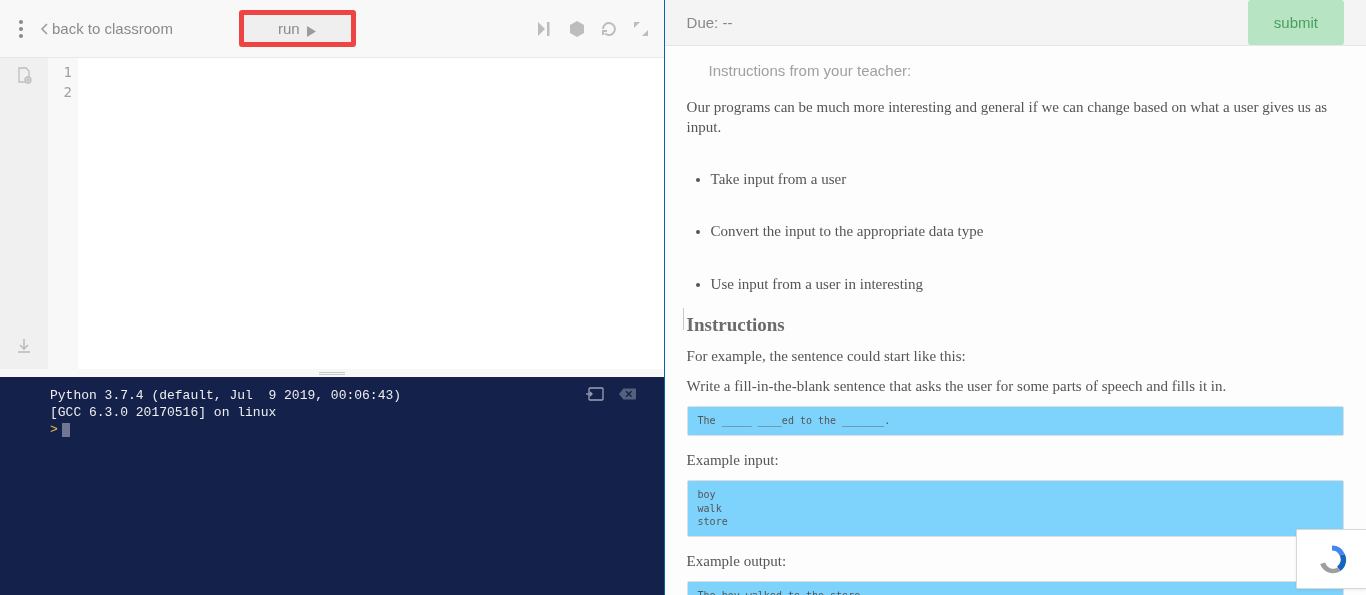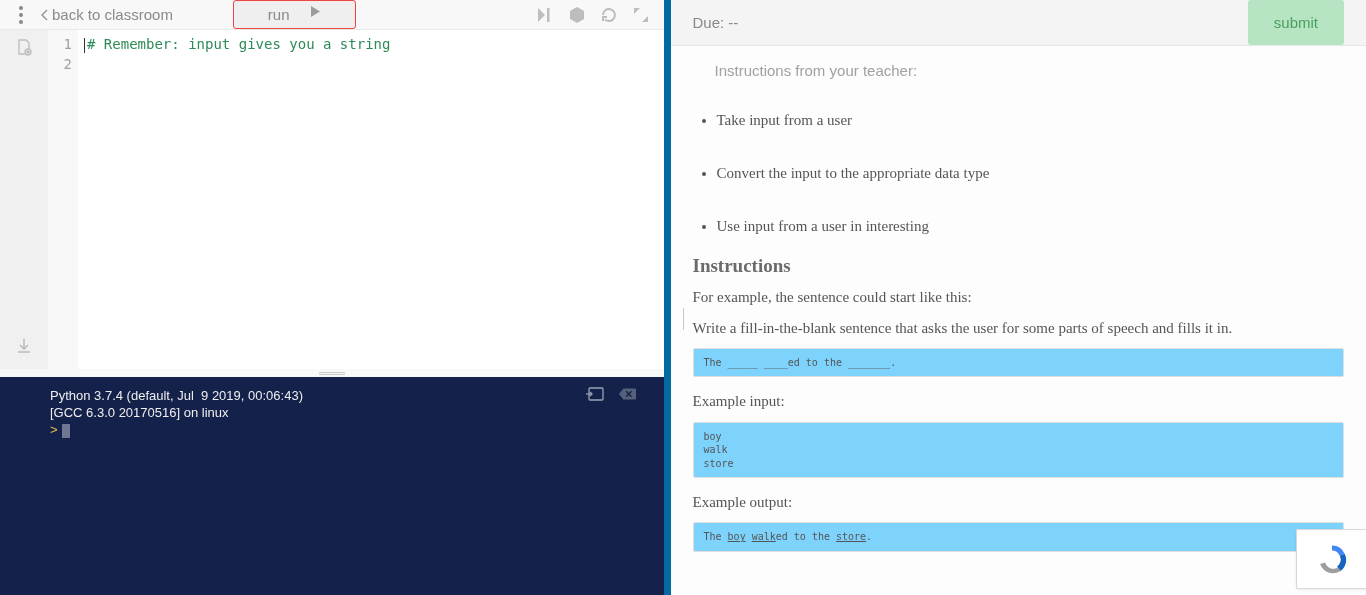--- a/index.html
+++ b/index.html
@@ -2,27 +2,27 @@
 <html><head>
 <meta charset="utf-8">
 <style>
 * { box-sizing: border-box; margin: 0; padding: 0; }
 html, body { width: 1366px; height: 595px; font-family: -apple-system, BlinkMacSystemFont, "Segoe UI", sans-serif; overflow: hidden; }
 body { display: flex; }
 
 
 .left-pane { width: 684px; height: 595px; display: flex; flex-direction: column; position: relative; }
 
-.toolbar { height: 30px; display: flex; align-items: center; padding: 0 10px; background: #f8f8f8; border-bottom: 1px solid #e8e8e8; }
+.toolbar { height: 58px; display: flex; align-items: center; padding: 0 10px; background: #f8f8f8; border-bottom: 1px solid #e8e8e8; }
 .toolbar .menu-dots { width: 22px; height: 22px; display: flex; flex-direction: column; justify-content: center; align-items: center; gap: 3px; cursor: pointer; margin-right: 8px; }
 .toolbar .menu-dots span { width: 4px; height: 4px; border-radius: 50%; background: #8a8a8a; }
 .back-link { color: #8a8a8a; font-size: 15px; cursor: pointer; display: flex; align-items: center; }
 .back-link svg { margin-right: 2px; }
 .spacer { flex: 1; }
-.run-btn { background: #efefef; border: 1px solid #ef4444; border-radius: 3px; color: #8a8a8a; font-size: 15px; padding: 5px 34px; cursor: pointer; display: flex; align-items: flex-start; gap: 20px; margin-right: 180px; }
+.run-btn { background: #efefef; border: 5px solid #ef4444; border-radius: 3px; color: #8a8a8a; font-size: 15px; padding: 5px 34px; cursor: pointer; display: flex; align-items: flex-end; gap: 6px; margin-right: 180px; }
 .toolbar .right-icons { display: flex; gap: 14px; margin-right: 4px; }
 .ticon { width: 18px; height: 18px; color: #bdbdbd; cursor: pointer; }
 
 
 .editor-wrap { flex: 1; display: flex; background: #fff; min-height: 0; }
 .side-gutter { width: 48px; background: #f0f0f0; display: flex; flex-direction: column; align-items: center; padding-top: 8px; gap: 8px; }
 .side-gutter .top-icons { display: flex; flex-direction: column; gap: 10px; }
 .side-gutter .bottom-icons { margin-top: auto; margin-bottom: 10px; }
 .gicon { width: 18px; height: 18px; color: #bdbdbd; cursor: pointer; }
 
@@ -31,29 +31,29 @@
 .linenos div { height: 20px; }
 .code { flex: 1; padding: 4px 0 0 6px; }
 .code .line { height: 20px; white-space: pre; }
 .comment { color: #2e8b57; }
 .cursor-bar { display:inline-block; width:1px; height:15px; background:#333; vertical-align:middle; margin-right:2px; }
 
 .drag-handle { height: 8px; background: #f8f8f8; display: flex; justify-content: center; align-items: center; cursor: row-resize; }
 .drag-handle .grip { width: 26px; height: 3px; border-top: 1px solid #c8c8c8; border-bottom: 1px solid #c8c8c8; }
 
 
-.terminal { height: 218px; background: #14214b; color: #eee; font-family: Liberation Sans, sans-serif; font-size: 13px; line-height: 17px; position: relative; padding: 10px 50px; }
+.terminal { height: 218px; background: #14214b; color: #eee; font-family: Liberation Mono, monospace; font-size: 13px; line-height: 17px; position: relative; padding: 10px 50px; }
 .terminal .top-ctrls { position: absolute; top: 10px; right: 28px; display: flex; gap: 14px; }
 .terminal .tcicon { color: #9aa; width:18px; height:14px; cursor:pointer; display:flex; align-items:center; justify-content:center; }
 .terminal pre { font-family: inherit; white-space: pre; }
 .prompt { color: #e8c250; }
 .term-cursor { display:inline-block; width:8px; height:14px; background:#6f7792; vertical-align:middle; margin-left:4px; }
 
 
-.right-pane { width: 724px; height: 595px; background: #fdfdfd; border-left: 7px solid #0369a1; display: flex; flex-direction: column; overflow-y: auto; }
+.right-pane { width: 724px; height: 595px; background: #fdfdfd; border-left: 1px solid #0369a1; display: flex; flex-direction: column; overflow-y: auto; }
 .right-header { height: 48px; background: #f4f4f4; border-bottom: 1px solid #e6e6e6; display: flex; align-items: center; padding: 0 22px; }
 .due { color: #888; font-size: 15px; }
 .submit-btn { margin-left: auto; background: #b7e4c2; color: #4aa060; border: none; border-radius: 3px; font-size: 15px; padding: 14px 26px; cursor: pointer; }
 
 .content { padding: 16px 22px 40px 22px; color: #555; font-family: Georgia, serif; }
 .instr-label { color: #a0a0a0; font-family: -apple-system, sans-serif; font-size: 15px; margin-bottom: 18px; margin-left: 22px; }
 .content h3 { font-size: 19px; color: #6b6b6b; font-weight: bold; margin: 18px 0 10px 0; font-family: Georgia, serif; }
 .content p { font-size: 15px; color: #555; line-height: 1.35; margin-bottom: 10px; }
 .content ul { margin: 6px 0 10px 24px; }
 .content li { font-size: 15px; color: #555; line-height: 1.45; margin-top: 31px; }
@@ -125,21 +125,20 @@
             <path d="M3 15h12"></path>
           </svg>
       </div>
     </div>
     <div class="code-area">
       <div class="linenos">
         <div>1</div>
         <div>2</div>
       </div>
       <div class="code">
-        <div class="line"><span class="cursor-bar"></span><span class="comment"># Remember: input gives you a string</span></div>
         <div class="line"></div>
       </div>
     </div>
   </div>
 
   <div class="drag-handle">
       <div class="grip"></div>
     </div>
 
   <div class="terminal">
@@ -166,20 +165,21 @@
 </div>
 
 <div class="right-pane">
   <div class="right-header">
     <div class="due">Due: --</div>
     <button class="submit-btn"><span>submit</span></button>
   </div>
   <div class="content">
     <div class="instr-label">Instructions from your teacher:</div>
 
+    <p>Our programs can be much more interesting and general if we can change based on what a user gives us as input.</p>
 
     <ul>
       <li>Take input from a user</li>
       <li>Convert the input to the appropriate data type</li>
       <li>Use input from a user in interesting</li>
     </ul>
 
     <h3>Instructions</h3>
     <p>For example, the sentence could start like this:</p>
 

